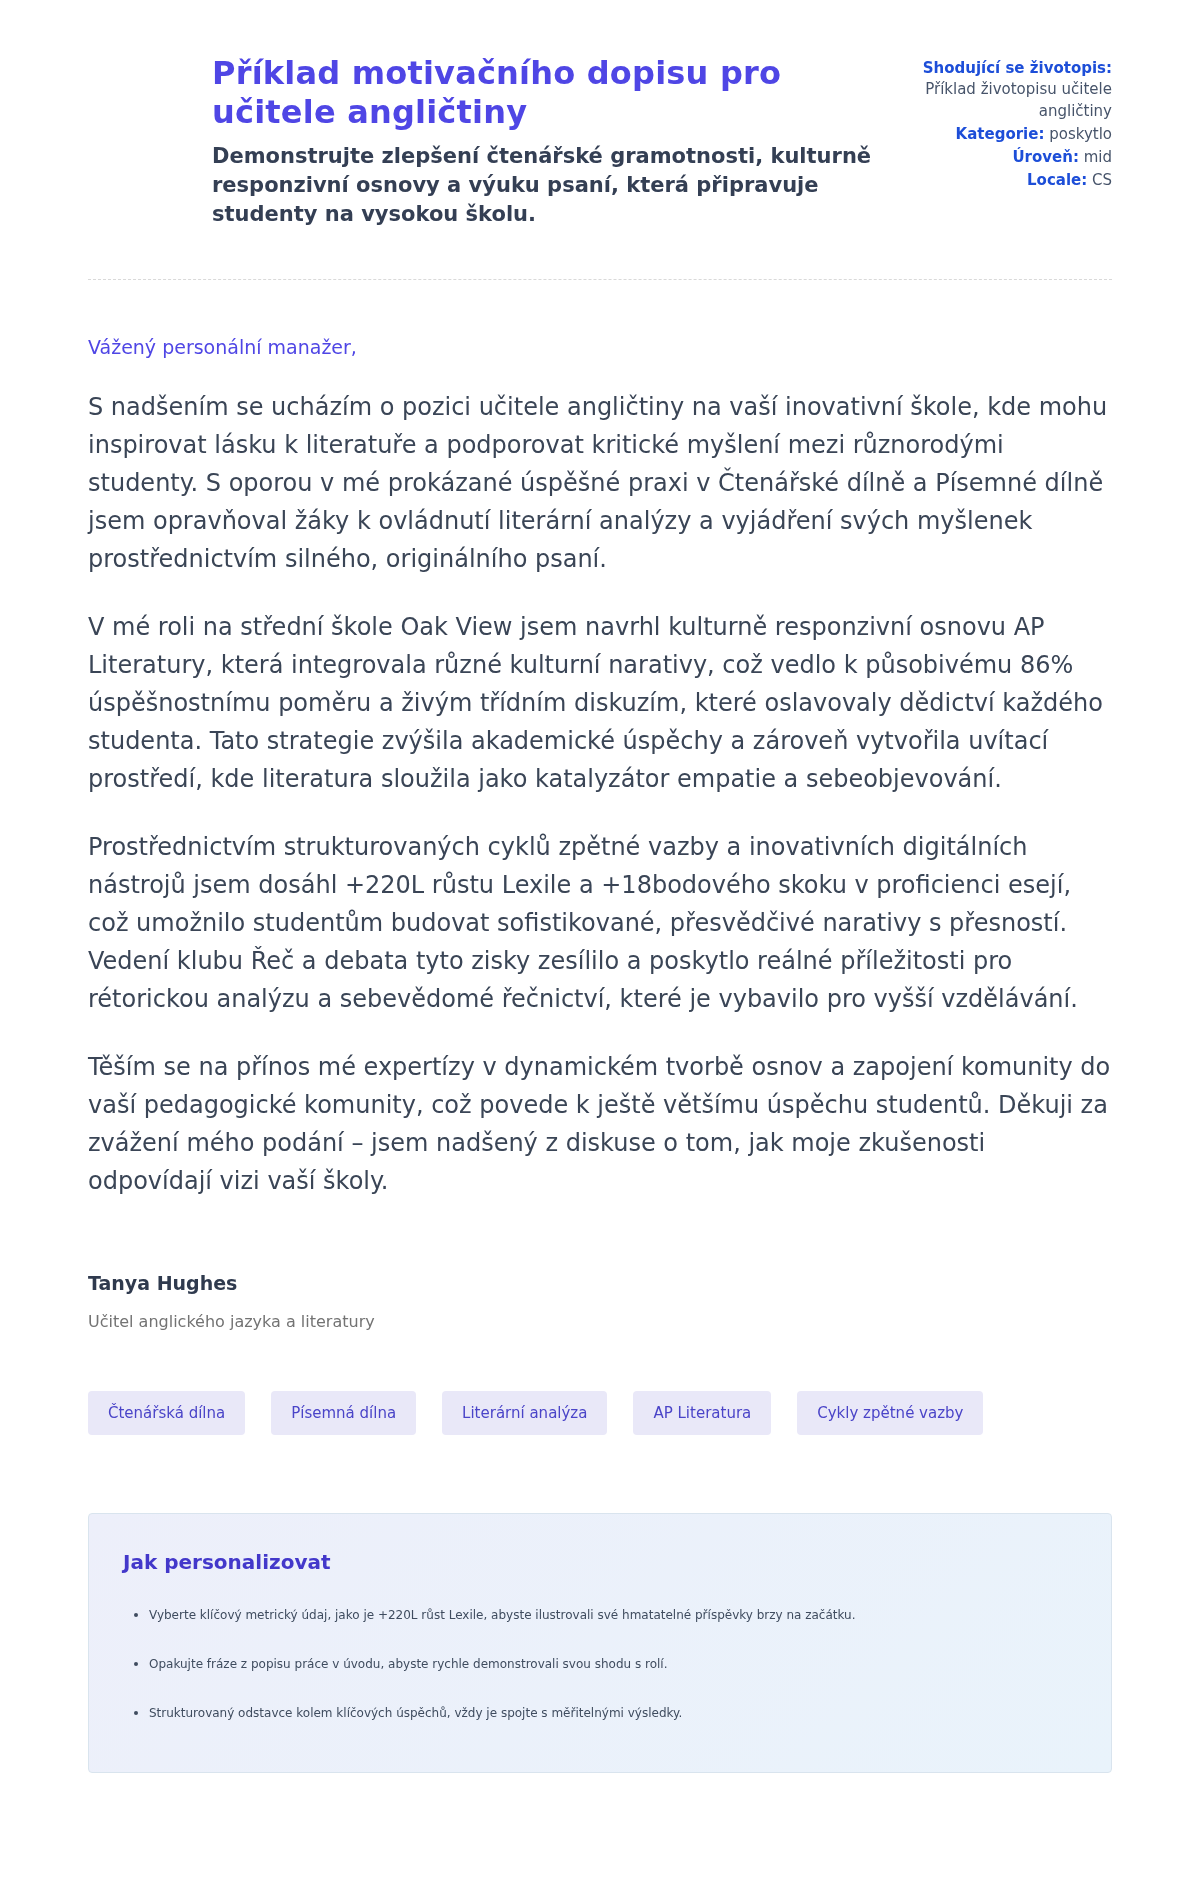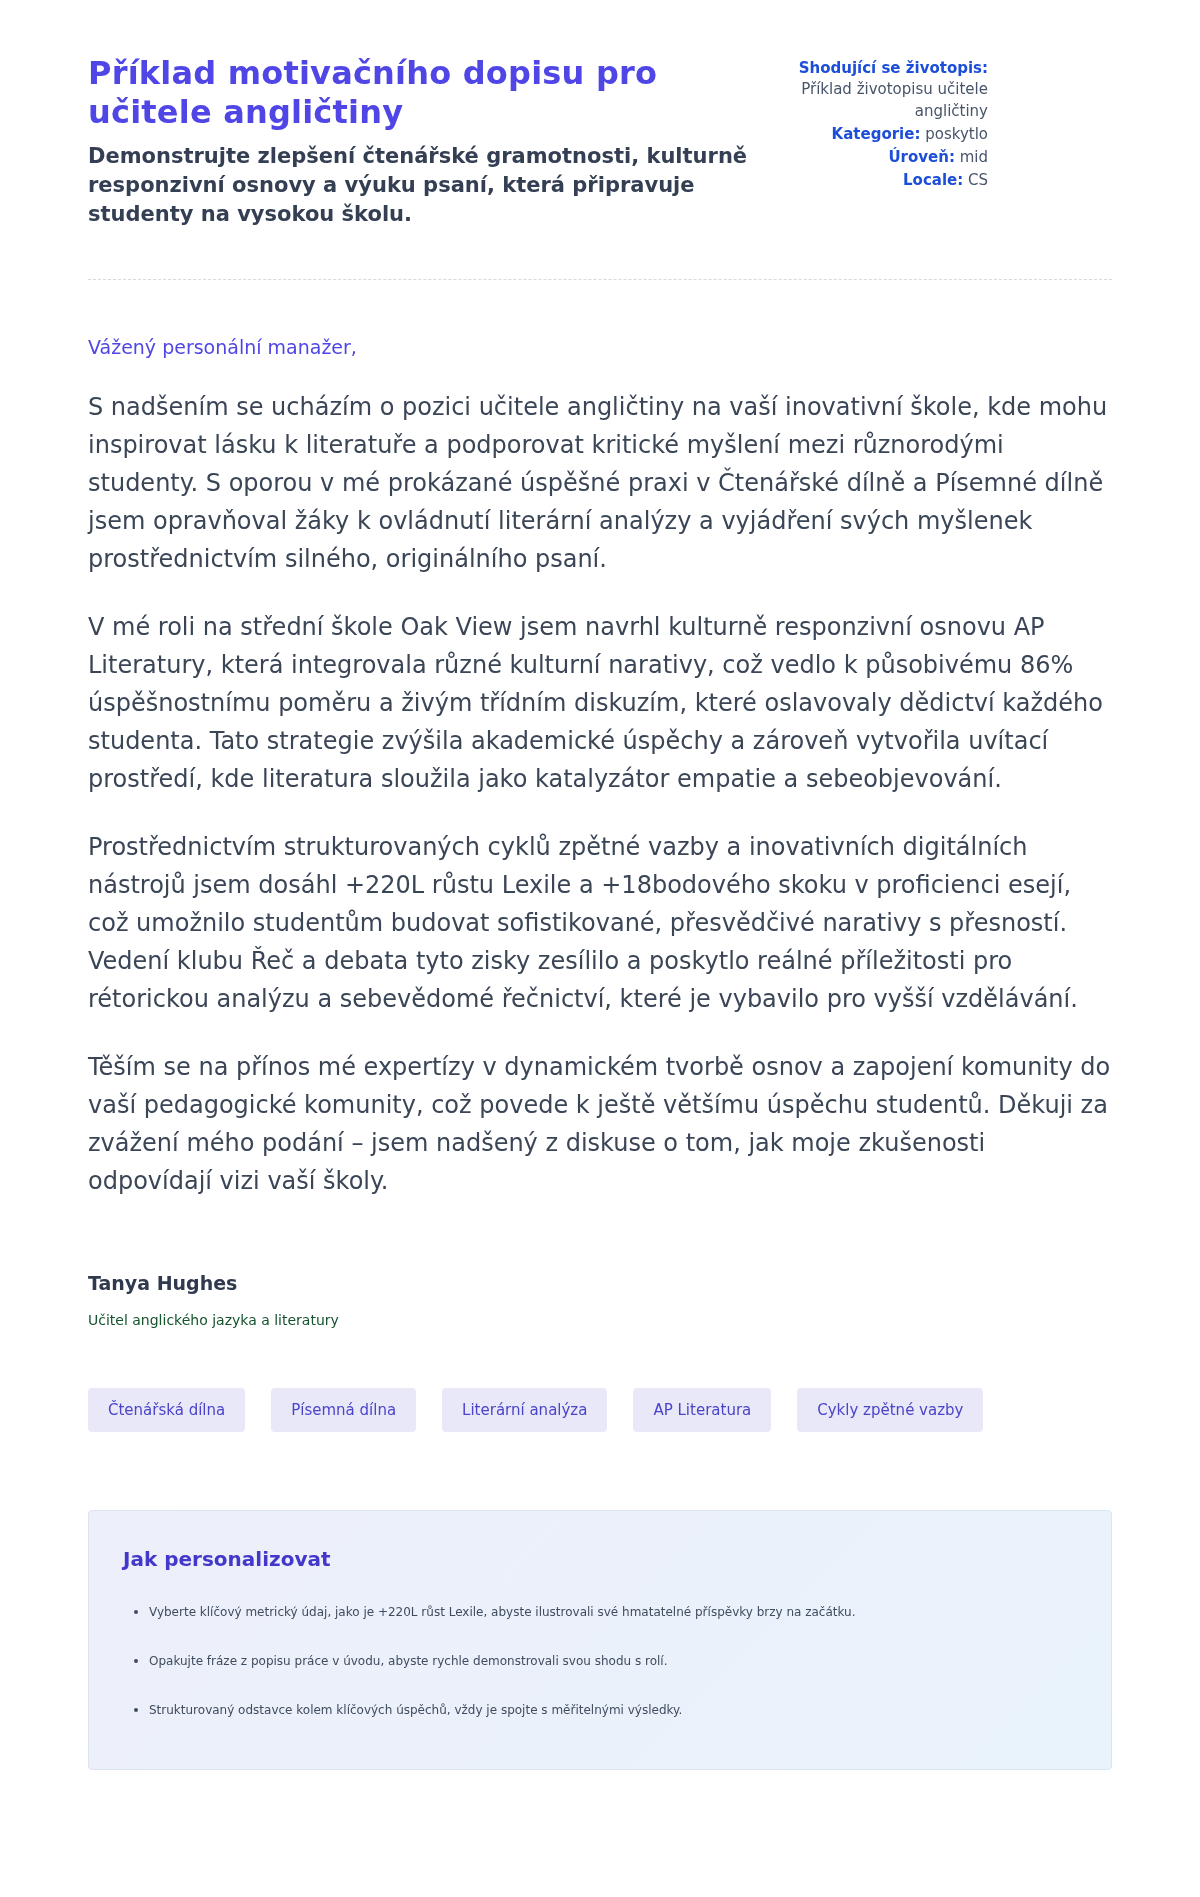--- a/index.html
+++ b/index.html
@@ -11,21 +11,21 @@
     font-family: "DejaVu Sans", sans-serif;
     color: #3a4556;
   }
   .page {
     padding: 54px 88px 60px 88px;
   }
 
   
   .header {
     display: flex;
-    justify-content: flex-start;
+    justify-content: flex-end;
     align-items: flex-start;
     gap: 40px;
   }
   .header-left { width: 660px; }
   .doc-title {
     font-size: 32px;
     line-height: 1.22;
     font-weight: 700;
     color: #4f46e5;
     letter-spacing: 0.2px;
@@ -71,22 +71,22 @@
 
   
   .signature { margin-top: 72px; }
   .signature-name {
     font-size: 19px;
     font-weight: 700;
     color: #2f3a4e;
   }
   .signature-title {
     margin-top: 18px;
-    font-size: 14px;
-    color: #14532d;
+    font-size: 16px;
+    color: #737373;
   }
 
   
   .tags {
     margin-top: 60px;
     display: flex;
     flex-wrap: wrap;
     gap: 26px;
   }
   .tag {

